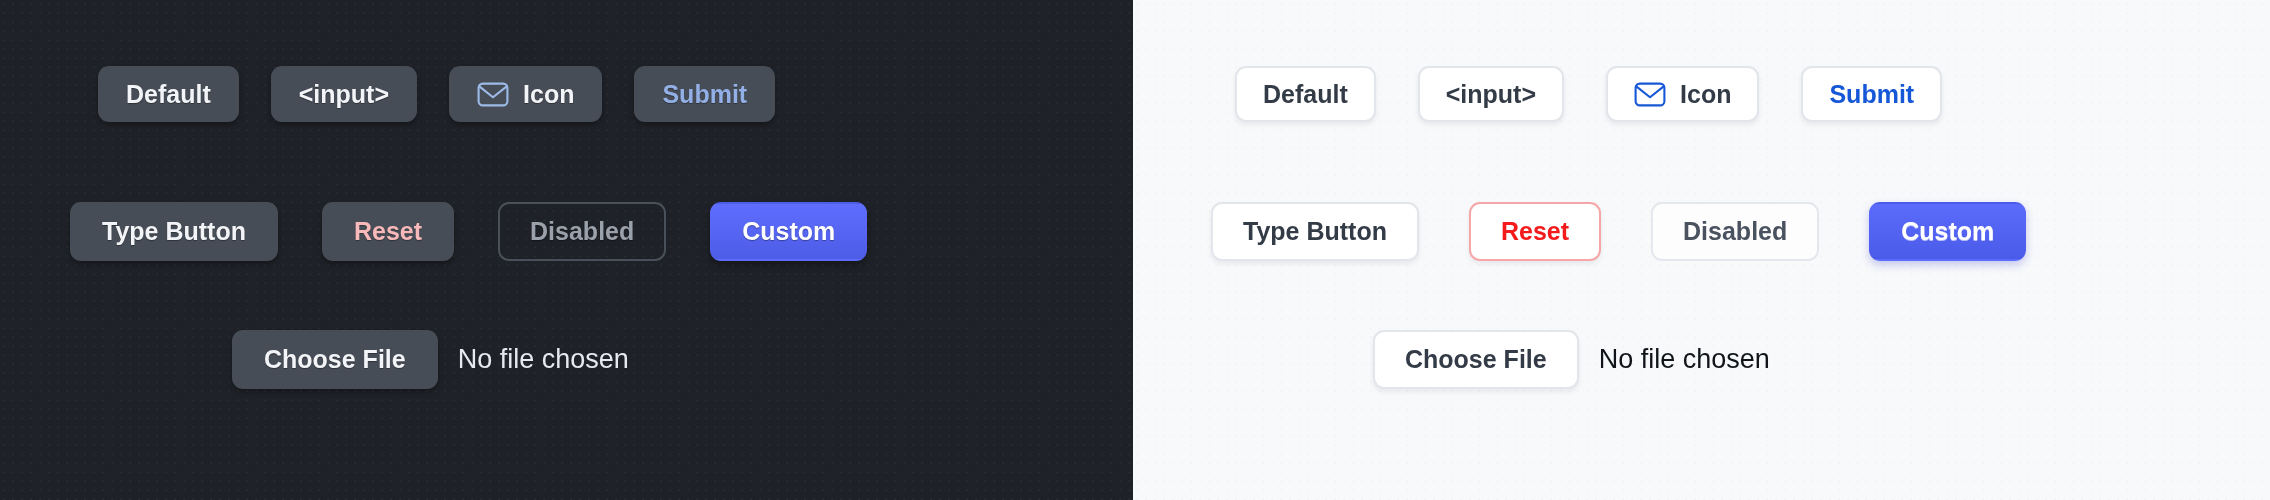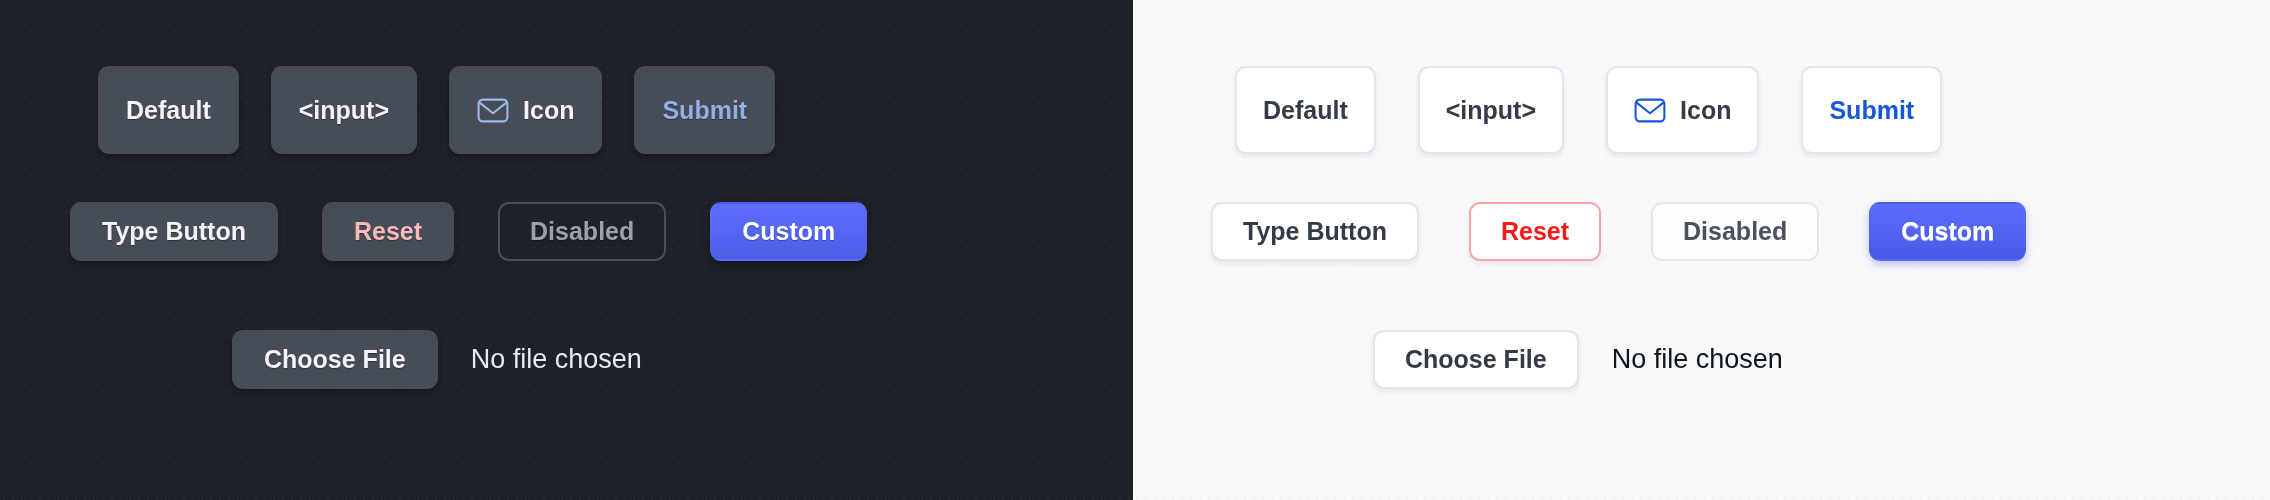--- a/index.html
+++ b/index.html
@@ -72,21 +72,21 @@
     font-weight: bold;
     font-size: 25px;
     line-height: 1;
     border-radius: 11px;
     border: 2px solid transparent;
     white-space: nowrap;
     cursor: pointer;
     user-select: none;
   }
 
-  .btn.sm { height: 88px; padding: 0 26px; text-align: right; }
+  .btn.sm { height: 56px; padding: 0 26px; text-align: right; }
   .btn.md { height: 59px; padding: 0 30px; }
 
   
   .panel.dark .btn {
     background: #474d57;
     color: #f2f4f7;
     border-color: transparent;
     box-shadow: 0 3px 5px rgba(0,0,0,0.30);
     text-shadow: 0 1px 1px rgba(0,0,0,0.35);
   }
@@ -140,21 +140,21 @@
     flex: 0 0 auto;
   }
   .env svg { display: block; width: 100%; height: 100%; }
   .panel.dark  .env svg { stroke: #9cbbe8; }
   .panel.light .env svg { stroke: #1557d6; }
 
   
   .file-row {
     display: flex;
     align-items: center;
-    gap: 33px;
+    gap: 20px;
   }
   .filename {
     font-family: Liberation Sans, sans-serif;
     font-weight: normal;
     font-size: 27px;
     line-height: 1;
     white-space: nowrap;
   }
 </style>
 </head>

